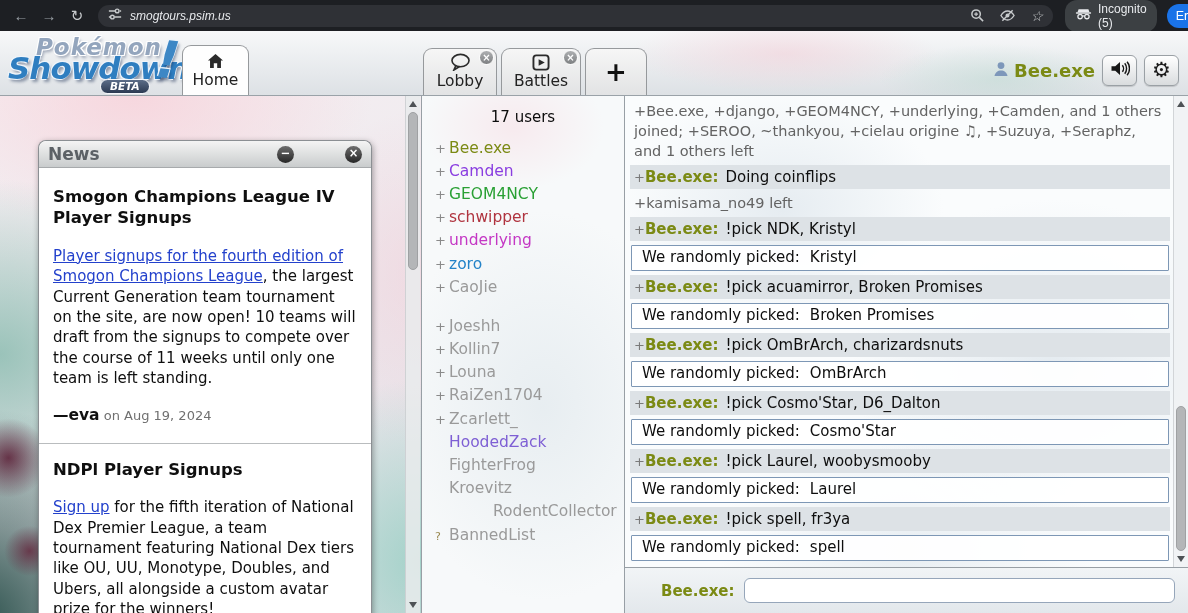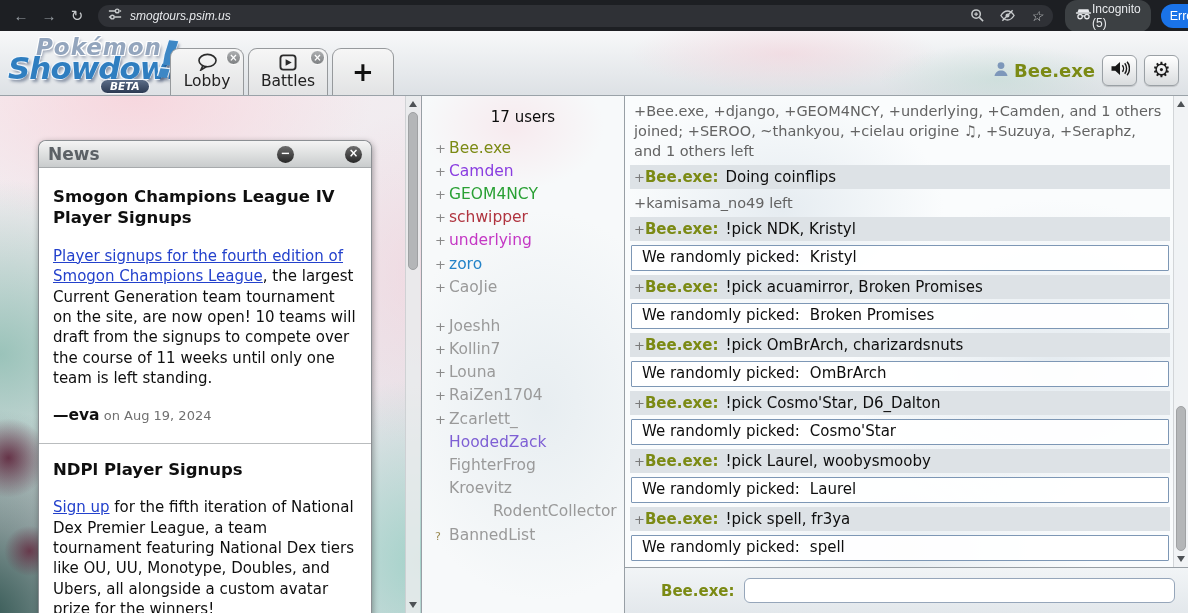--- a/index.html
+++ b/index.html
@@ -19,21 +19,21 @@
   .nav-btn.reload { color:#c7cacc; }
   #addr-pill {
     flex:none; width:955px; height:22px; margin-left:6px; background:#2f3136;
     border-radius:11px; display:flex; align-items:center; padding:0 10px; gap:8px;font-style:italic;
   }
   #addr-url { color:#e8eaed; font-size:12px; flex:1; }
   .omni-ic { flex:none; display:flex; align-items:center; margin-left:6px; }
   .omni-star { color:#c7cacc; font-size:14px; line-height:1; }
   #incog-chip {
     margin-left:10px; height:24px; border-radius:12px; background:#3c4043;
-    color:#e8eaed; font-size:12px; display:flex; align-items:center; padding:16px 10px;
+    color:#e8eaed; font-size:12px; display:flex; align-items:center; gap:6px; padding:16px 10px;
   }
   #error-btn {
     margin-left:8px; height:24px; border-radius:12px; background:#1a73e8;
     color:#fff; font-size:12.5px; display:flex; align-items:center; gap:6px; padding:0 9px;
   }
 
   
   #ps-header {
     height:65px; position:relative;
     background:
@@ -230,20 +230,28 @@
 </div>
 
 <div id="ps-header">
   <div id="logo">
     <div class="poke">Pokémon</div>
     <div class="showdown">Showdown</div>
     <div class="bang">!</div>
     <div class="beta">BETA</div>
   </div>
 
+  <div class="tab selected" id="tab-home">
+    <span class="tab-ic">
+      <svg width="17" height="16" viewBox="0 0 18 17">
+          <path d="M9 1 L17 8 h-2.2 v8 h-4 v-5 h-3.6 v5 h-4 v-8 H1z" fill="#2b2b2b"></path>
+        </svg>
+    </span>
+    <span>Home</span>
+  </div>
   <div id="tab-spacer"></div>
   <div class="tab" id="tab-lobby">
     <span class="closebtn">×</span>
     <span class="tab-ic">
       <svg width="21" height="18" viewBox="0 0 22 19">
           <ellipse cx="11" cy="8" rx="9" ry="6.5" fill="none" stroke="#2b2b2b" stroke-width="1.7"></ellipse>
           <path d="M6 13.5 L4 18 L10 14.3" fill="none" stroke="#2b2b2b" stroke-width="1.7"></path>
         </svg>
     </span>
     <span>Lobby</span>

